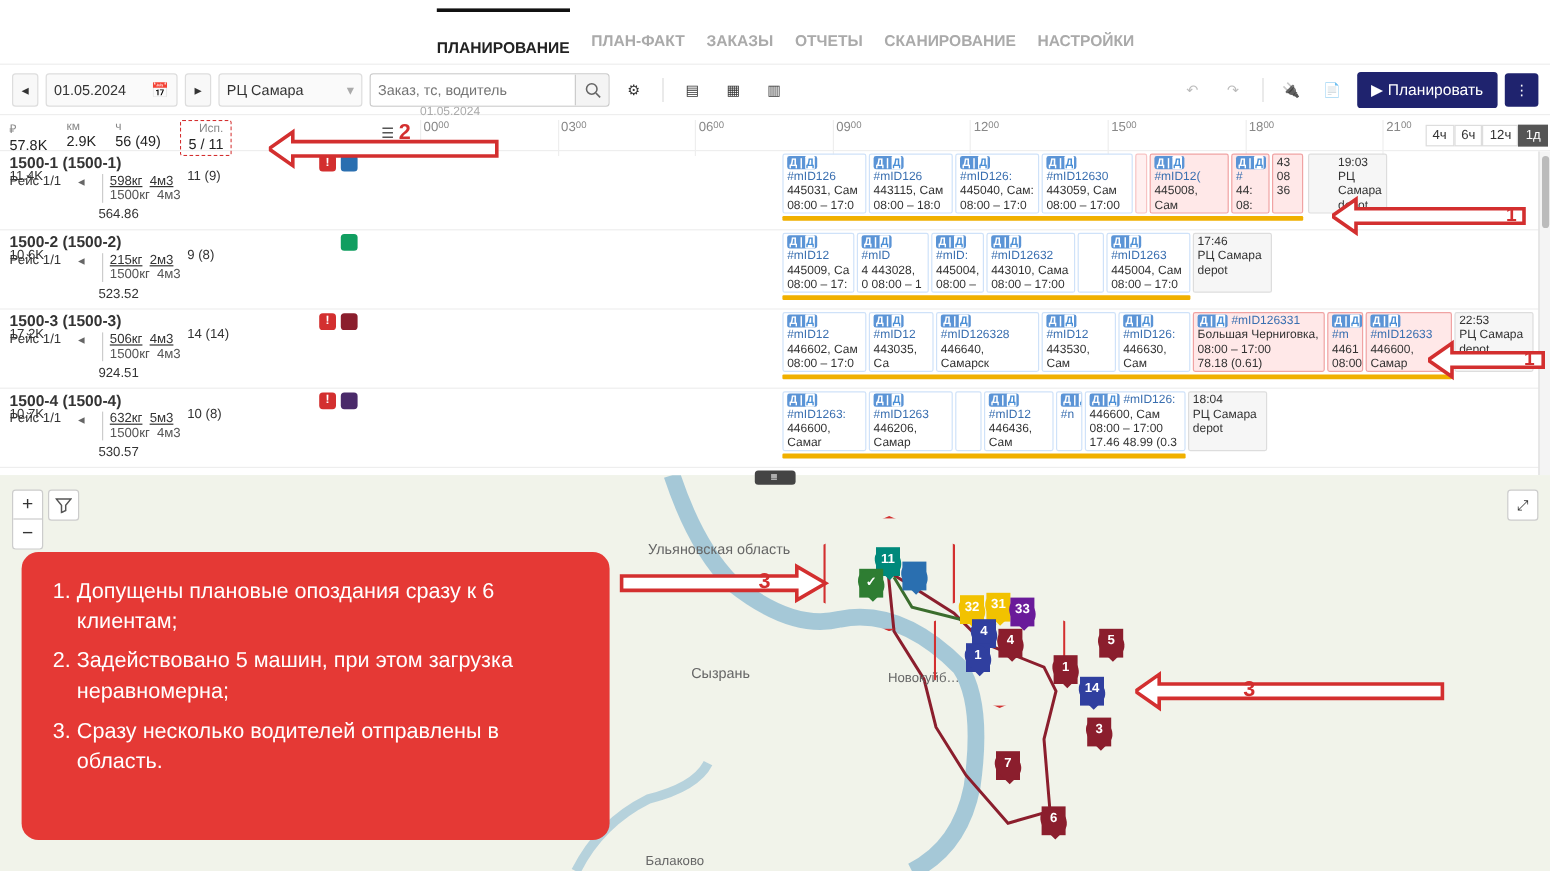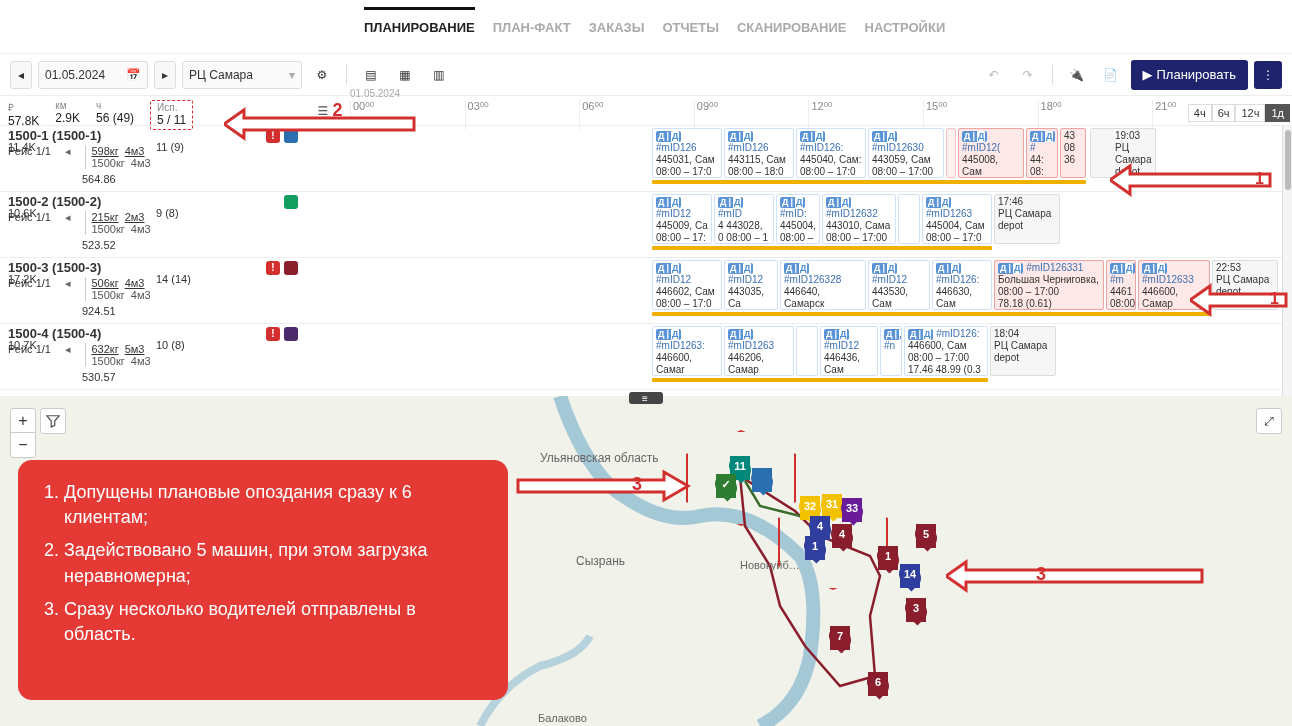--- a/index.html
+++ b/index.html
@@ -6,42 +6,42 @@
   body { font-family: Arial, sans-serif; font-size: 12px; color: #333; background: #fff; width: 1292px; height: 726px; position: relative; overflow: hidden; }
 
   
   .top-row { height: 54px; border-bottom: 1px solid #eee; display: flex; align-items: flex-start; padding: 10px 14px 0; }
   .logo { display: flex; flex-direction: column; }
   .logo-main { font-size: 26px; font-weight: 900; letter-spacing: 0px; color: #222; display: flex; align-items: flex-start; font-family: Arial, sans-serif; }
   .logo-arrow svg { width: 18px; height: 18px; }
   .logo-sub { font-size: 9px; color: #666; letter-spacing: 0.5px; margin-top: -2px; }
   .main-nav { display: flex; gap: 18px; margin-left: 350px; align-items: center; padding-top: 10px; }
   .main-nav a { color: #aaa; font-size: 13px; font-weight: 600; text-decoration: none; cursor: pointer; padding-bottom: 17px; }
-  .main-nav a.active { color: #222; border-top: 3px solid #111; margin-top: -13px; padding-top: 10px; }
+  .main-nav a.active { color: #222; border-top: 3px solid #111; margin-top: -13px; padding-top: 22px; }
 
   
   .toolbar { height: 42px; border-bottom: 1px solid #eee; display: flex; align-items: center; padding: 0 10px; gap: 6px; }
   .tbtn { width: 22px; height: 28px; display:flex;align-items:center;justify-content:center; border:1px solid #ddd; background:#f8f8f8; border-radius:3px; cursor:pointer;}
   .date-box { width: 110px; height: 28px; border:1px solid #ddd; border-radius:3px; display:flex;align-items:center;padding:0 6px; background:#fafafa;}
   .warehouse-select { width: 120px; height: 28px; border:1px solid #ddd; border-radius:3px; display:flex;align-items:center;padding:0 6px; background:#fafafa;}
   .search-wrap { display:flex; width:200px; height:28px; border:1px solid #ccc; border-radius:3px; overflow:hidden;}
   .search-wrap input { flex:1; border:none; padding:0 6px; font-size:12px; outline:none;}
   .search-wrap .sbtn { width:28px; display:flex;align-items:center;justify-content:center; border-left:1px solid #ccc; background:#f4f4f4; cursor:pointer;}
   .spacer { flex:1; }
   .plan-btn { height:30px; background:#1f236e; color:#fff; border-radius:3px; padding:0 12px; display:flex;align-items:center; gap:4px; cursor:pointer; font-size:13px;}
   .icon-btn { width:28px;height:28px;border-radius:3px;display:flex;align-items:center;justify-content:center;cursor:pointer;}
   .undo-btn{color:#bbb;}
 
   
   .summary-row { height: 30px; display:flex; border-bottom:1px solid #eee; align-items:flex-start; padding-top:4px;}
   .sum-left { width:310px; display:flex; padding-left:8px; gap:16px; font-size:11px;}
   .sum-left .col { display:flex; flex-direction:column; }
   .sum-left .hdr { font-size:10px; color:#888;}
   .sum-left .val { font-size:12px; color:#222;}
-  .mark-used { border:1px dashed #d32f2f; padding:1px 6px 2px; border-radius:2px;}
+  .mark-used { border:1px dashed #d32f2f; padding:1px 6px 2px; border-radius:2px;align-items:flex-end;}
   .mid-actions{width:40px; display:flex;align-items:center;justify-content:center; position:relative;}
 
   .time-axis { flex:1; display:flex; align-items:flex-start; position:relative; height:30px;}
   .time-axis .tick { position:absolute; top:0; font-size:11px; color:#888; border-left:1px solid #eee; height:100%; padding-left:2px;}
   .time-axis .tick sup{font-size:8px;vertical-align:top;}
   .time-scale-select { position:absolute; right:2px; top:4px; display:flex; gap:0;}
   .time-scale-select span{font-size:11px; padding:2px 5px;border:1px solid #ddd;cursor:pointer;text-align:right;}
   .time-scale-select span.active{background:#555;color:#fff;border-color:#555;}
 
   
@@ -130,20 +130,29 @@
   <div class="tbtn">◂</div>
   <div class="date-box">
     <span>01.05.2024</span>
     <span style="margin-left:auto;color:#aaa">📅</span>
   </div>
   <div class="tbtn">▸</div>
   <div class="warehouse-select">
     <span>РЦ Самара</span>
     <span style="margin-left:auto;color:#aaa">▾</span>
   </div>
+  <div class="search-wrap">
+    <input placeholder="Заказ, тс, водитель" style="">
+    <div class="sbtn">
+      <svg width="14" height="14" viewBox="0 0 16 16">
+          <circle cx="7" cy="7" r="5" stroke="#666" fill="none" stroke-width="1.5"></circle>
+          <line x1="11" y1="11" x2="15" y2="15" stroke="#666" stroke-width="1.5"></line>
+        </svg>
+    </div>
+  </div>
   <div class="icon-btn">
       <span>⚙</span>
     </div>
   <div style="width:1px;height:20px;background:#ddd;margin:0 4px;"></div>
   <div class="icon-btn">
       <span>▤</span>
     </div>
   <div class="icon-btn">
       <span>▦</span>
     </div>

